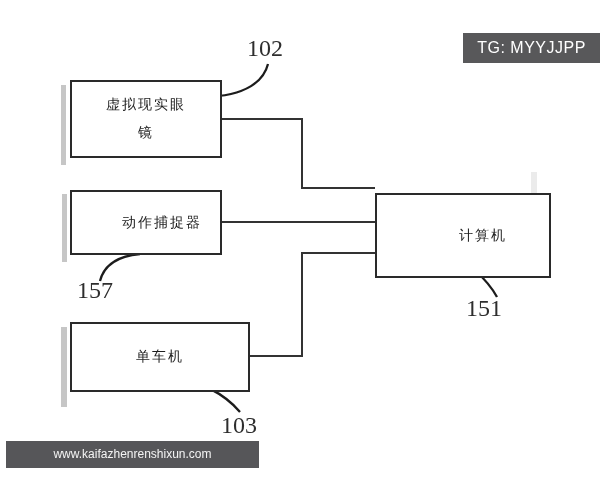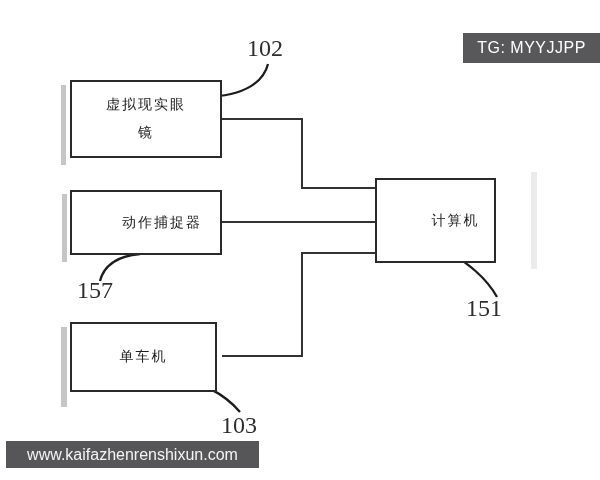--- a/index.html
+++ b/index.html
@@ -15,38 +15,38 @@
     background:#58585a;color:#ffffff;
     font-family:"Liberation Sans","DejaVu Sans",sans-serif;
     font-size:16px;line-height:30px;text-align:center;
     letter-spacing:0.5px;
     margin-top:28px;
   }
   .watermark{
     position:absolute;left:6px;top:441px;width:253px;height:27px;
     background:#565659;color:#f4f4f4;
     font-family:"Liberation Sans","DejaVu Sans",sans-serif;
-    font-size:16px;line-height:27px;text-align:center;
+    font-size:12px;line-height:27px;text-align:center;
   }
   .node{
     position:absolute;
     border:2px solid #2a2a2a;
     background:#ffffff;
     box-sizing:border-box;
     display:flex;flex-direction:column;
     align-items:center;justify-content:center;
     font-size:14px;color:#1d1d1d;
     letter-spacing:2px;
     line-height:28px;
     text-align:center;
   }
   .node-vr{left:70px;top:80px;width:152px;height:78px;}
   .node-mc{left:70px;top:190px;width:152px;height:65px;padding-left:32px;}
-  .node-bike{left:70px;top:322px;width:147px;height:70px;justify-content:center;}
-  .node-comp{left:375px;top:178px;width:121px;height:85px;padding-left:40px;}
+  .node-bike{left:70px;top:322px;width:180px;height:70px;justify-content:center;}
+  .node-comp{left:375px;top:193px;width:176px;height:85px;padding-left:40px;}
   .shadow{position:absolute;background:#c6c6c6;}
   .shadow-vr{left:61px;top:85px;width:5px;height:80px;}
   .shadow-mc{left:62px;top:194px;width:5px;height:68px;}
   .shadow-bike{left:61px;top:327px;width:6px;height:80px;}
   .shadow-comp{left:531px;top:172px;width:6px;height:97px;background:#ebebeb;}
   .reflabel{
     position:absolute;
     font-size:24px;color:#2e2e2e;
     font-family:"Liberation Serif","DejaVu Serif",serif;
   }

